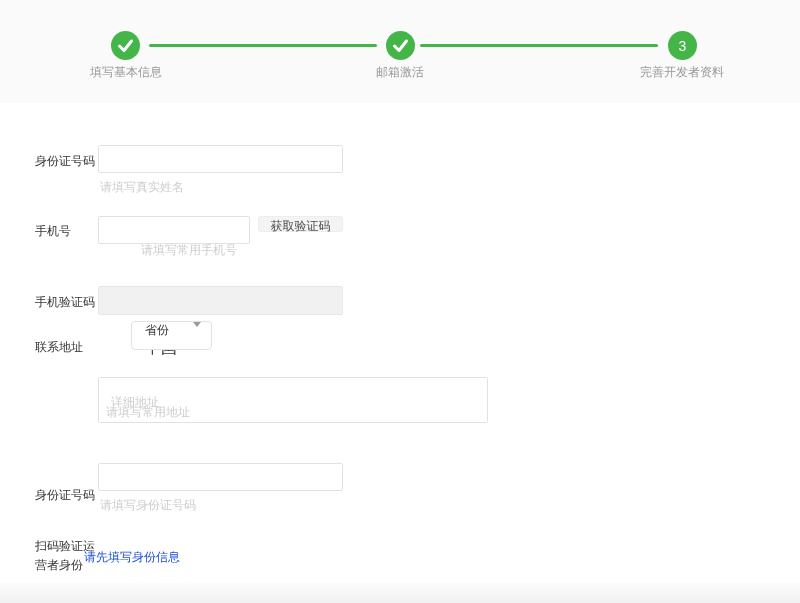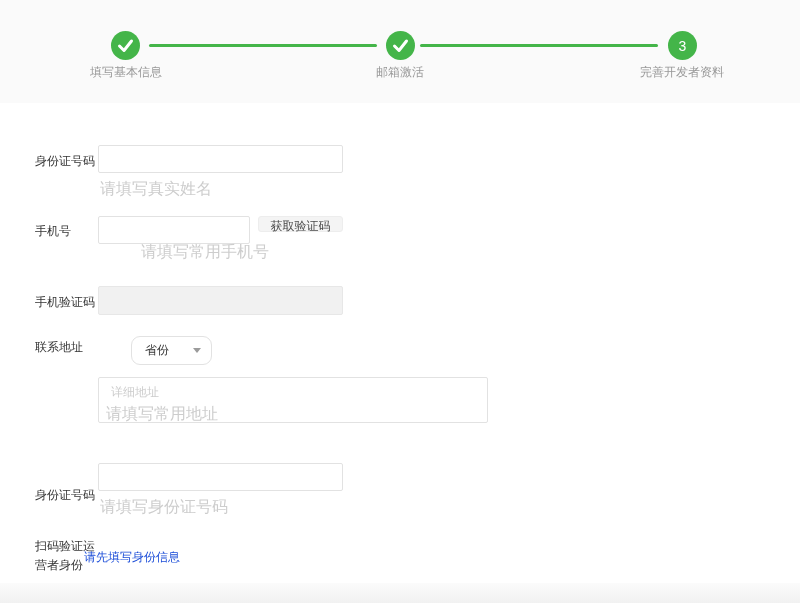--- a/index.html
+++ b/index.html
@@ -16,34 +16,34 @@
   .step-line{position:absolute;top:44px;height:3px;background:#44b549;border-radius:2px;}
   .step-label{position:absolute;top:64px;font-size:12px;color:#989898;white-space:nowrap;
     transform:translateX(-50%);}
 
   
   .field-label{position:absolute;left:35px;width:62px;font-size:12px;color:#353535;
     line-height:19px;}
   .text-input{position:absolute;height:28px;border:1px solid #e2e2e2;border-radius:2px;
     background:#ffffff;padding:0 10px;font-size:12px;color:#353535;outline:none;}
   .text-input:disabled{background:#f1f1f1;border-color:#e7e7e7;}
-  .hint{position:absolute;font-size:16px;color:#cdcdcd;white-space:nowrap;}
+  .hint{position:absolute;font-size:12px;color:#cdcdcd;white-space:nowrap;}
   .code-button{position:absolute;left:258px;top:216px;width:85px;height:16px;
     background:#f4f4f4;border:1px solid #ededed;border-radius:3px;font-size:12px;
     color:#4a4a4a;cursor:pointer;font-family:inherit;}
   .country-text{position:absolute;left:97px;top:338px;font-size:16px;color:#353535;margin-left:48px;}
-  .province-select{position:absolute;left:131px;top:336px;width:81px;height:29px;
-    border:1px solid #e2e2e2;border-radius:9px;background:#ffffff;display:flex;
-    align-items:center;padding:0 10px 0 13px;cursor:pointer;}
+  .province-select{position:absolute;left:131px;top:321px;width:81px;height:29px;
+    border:1px solid #e2e2e2;border-radius:4px;background:#ffffff;display:flex;
+    padding:0 10px 0 13px;cursor:pointer;}
   .province-select .sel-text{font-size:12px;color:#353535;flex:1;}
   .caret-down{width:0;height:0;border-left:4px solid transparent;
     border-right:4px solid transparent;border-top:5px solid #9b9b9b;}
   .detail-textarea{position:absolute;left:98px;top:377px;width:390px;height:46px;
     border:1px solid #e2e2e2;border-radius:2px;background:#ffffff;resize:none;
-    padding:6px 12px;font-size:12px;color:#353535;font-family:inherit;outline:none;}
+    padding:16px 12px;font-size:12px;color:#353535;font-family:inherit;outline:none;}
   input::placeholder,textarea::placeholder{color:#cccccc;opacity:1;}
   .note-text{position:absolute;left:84px;top:537px;font-size:12px;color:#1d4ed8;margin-top:12px;}
 
   
   .footer-band{position:absolute;left:0;top:583px;width:800px;height:20px;
     background:linear-gradient(180deg,#fbfbfb 0%,#f1f1f1 100%);}
 </style>
 </head>
 <body>
 

